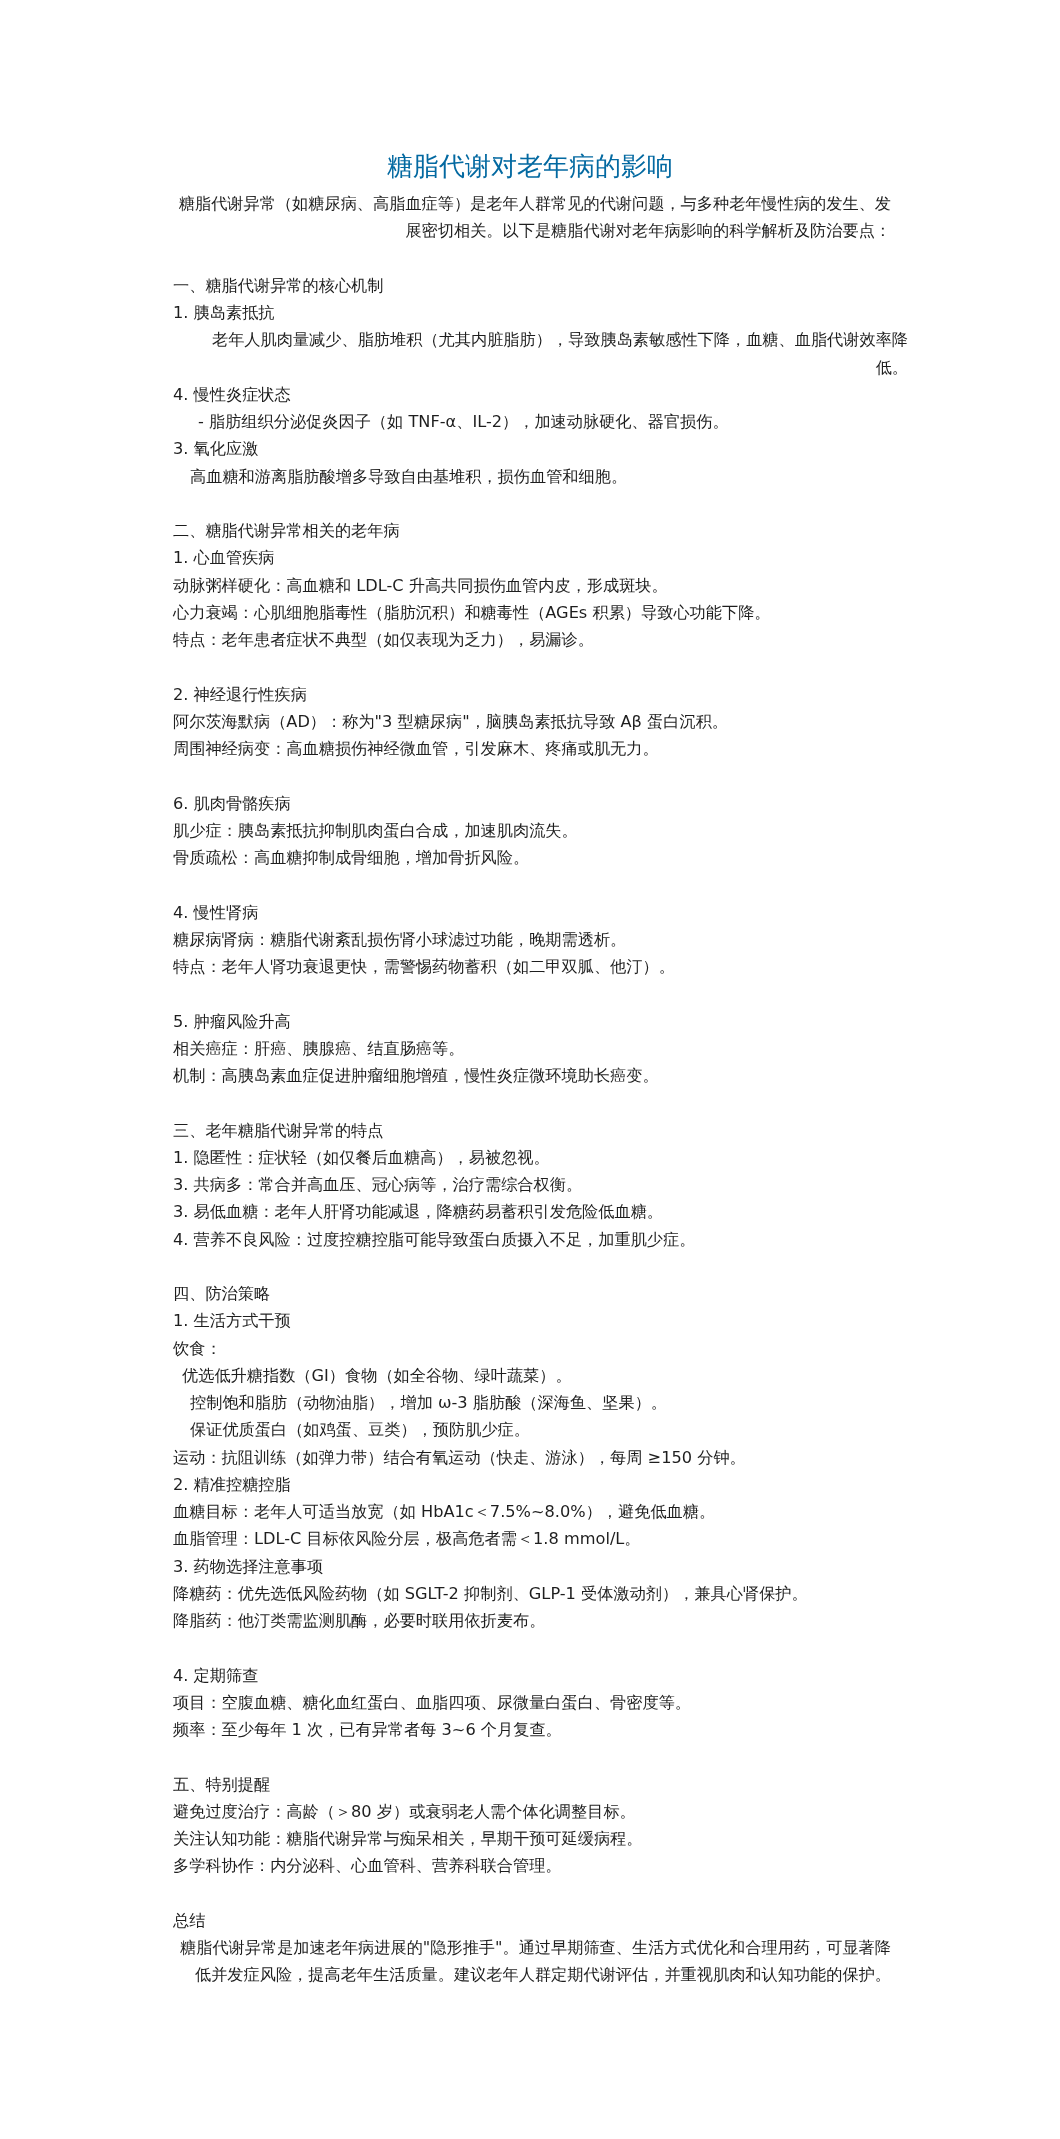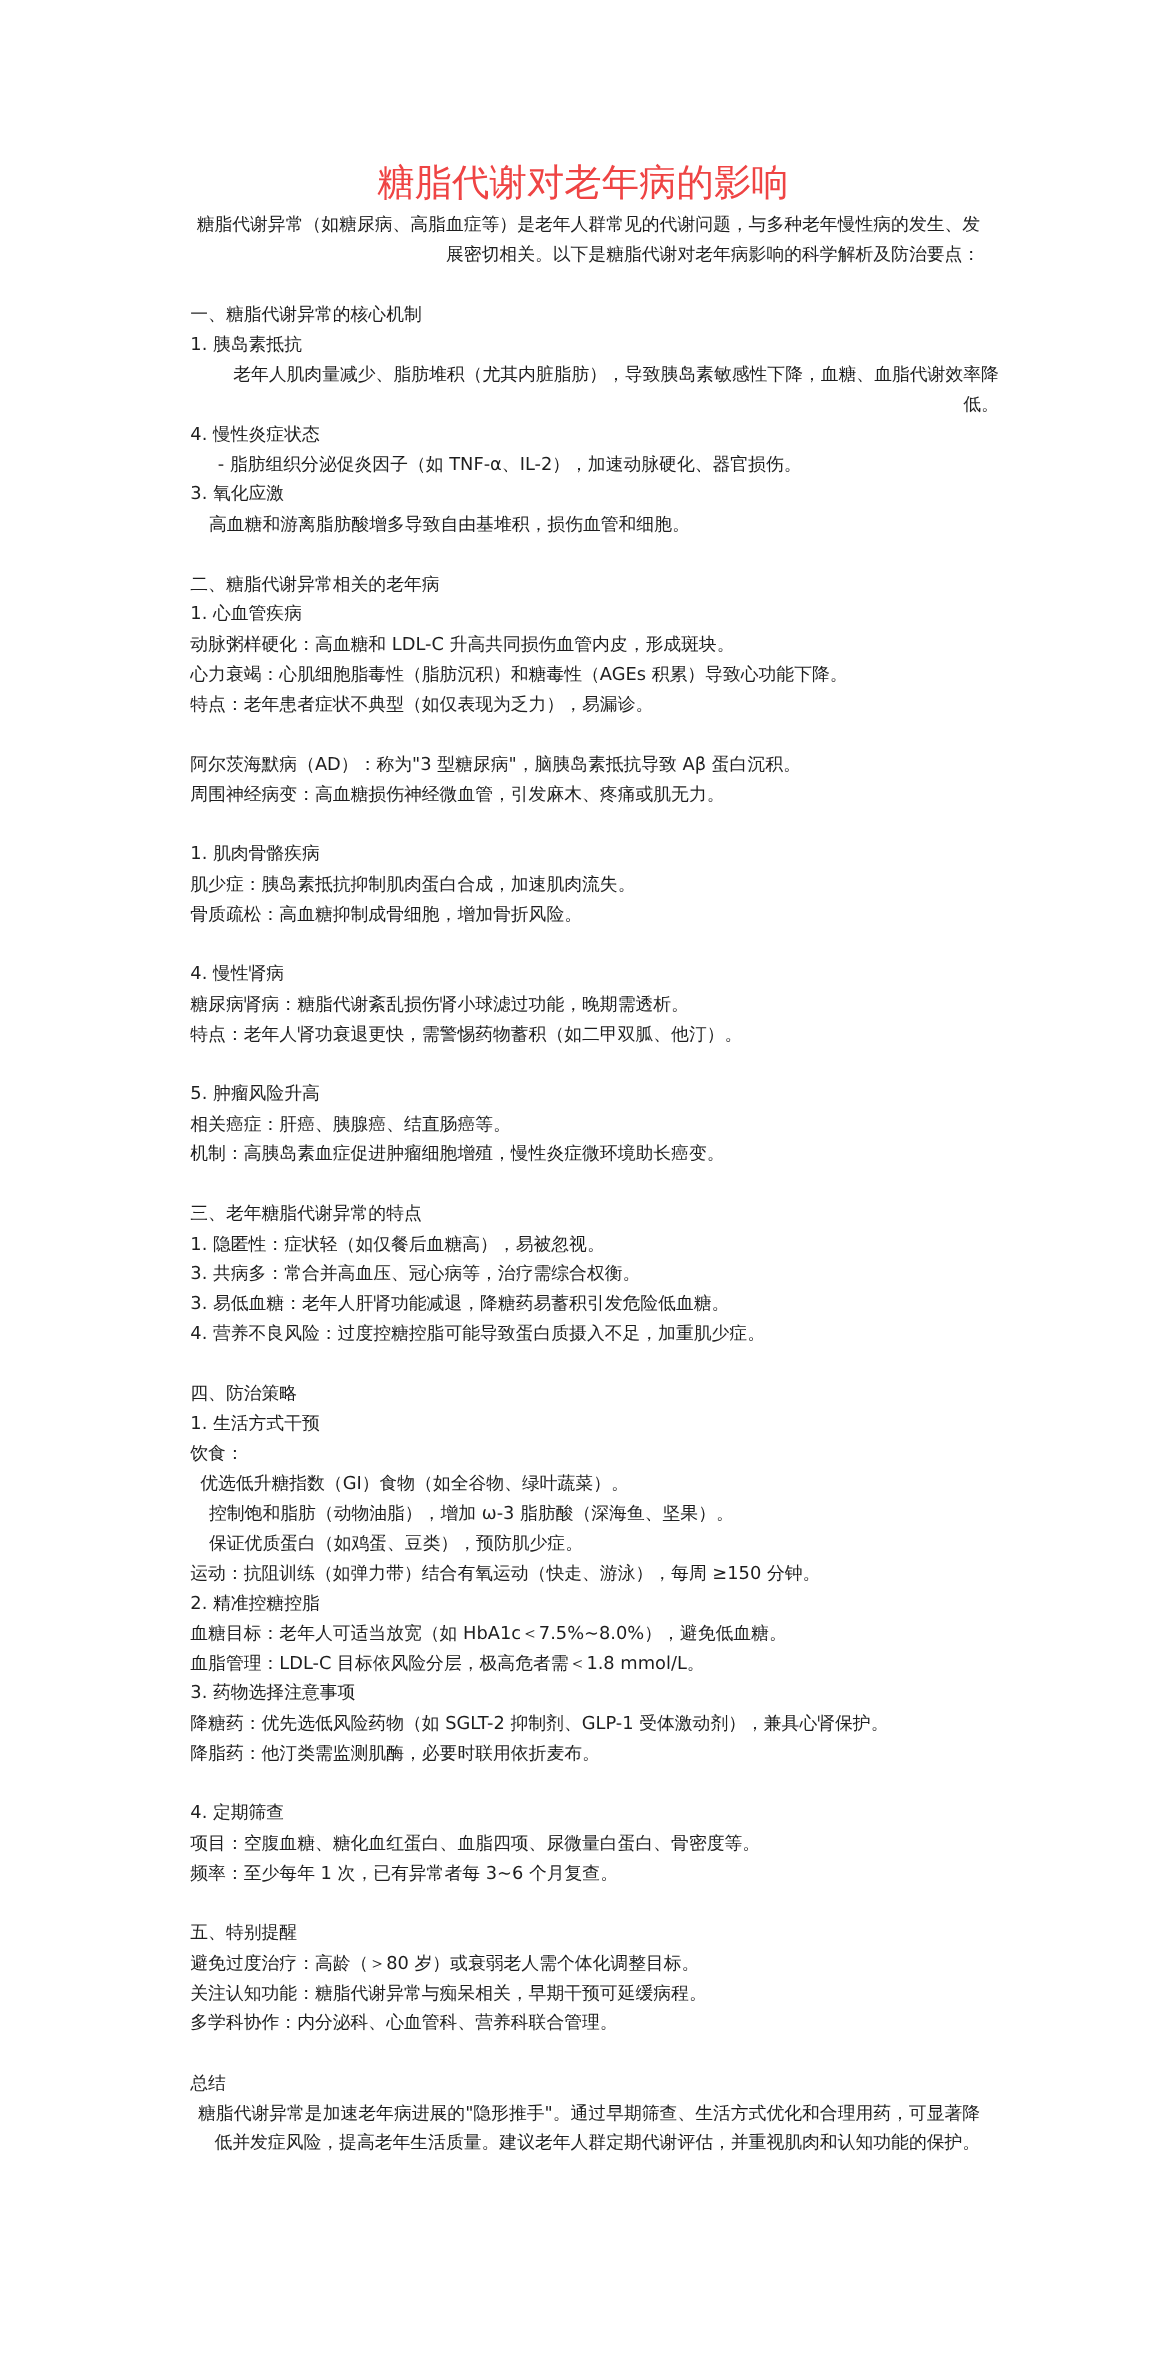--- a/index.html
+++ b/index.html
@@ -16,26 +16,26 @@
     color: #1e1e1e;
   }
   .doc {
     position: absolute;
     left: 173px;
     top: 146px;
     width: 720px;
   }
   .title {
     text-align: center;
-    font-size: 34px;
+    font-size: 26px;
     line-height: 40px;
     height: 40px;
     margin: 0 0 4px 0;
     font-weight: normal;
-    color: #ef4444;
+    color: #0369a1;
     width: 714px;
   }
   .line {
     font-size: 16.2px;
     line-height: 27.25px;
     height: 27.25px;
     white-space: nowrap;
   }
   .wrap {
     font-size: 16.2px;
@@ -66,24 +66,25 @@
   <div class="line">3. 氧化应激</div>
   <div class="line ind2">高血糖和游离脂肪酸增多导致自由基堆积，损伤血管和细胞。</div>
   <div class="blank"></div>
 
   <div class="line">二、糖脂代谢异常相关的老年病</div>
   <div class="line">1. 心血管疾病</div>
   <div class="line">动脉粥样硬化：高血糖和 LDL-C 升高共同损伤血管内皮，形成斑块。</div>
   <div class="line">心力衰竭：心肌细胞脂毒性（脂肪沉积）和糖毒性（AGEs 积累）导致心功能下降。</div>
   <div class="line">特点：老年患者症状不典型（如仅表现为乏力），易漏诊。</div>
   <div class="blank"></div>
+  <div class="line">2. 神经退行性疾病</div>
   <div class="line">阿尔茨海默病（AD）：称为"3 型糖尿病"，脑胰岛素抵抗导致 Aβ 蛋白沉积。</div>
   <div class="line">周围神经病变：高血糖损伤神经微血管，引发麻木、疼痛或肌无力。</div>
   <div class="blank"></div>
-  <div class="line">1. 肌肉骨骼疾病</div>
+  <div class="line">6. 肌肉骨骼疾病</div>
   <div class="line">肌少症：胰岛素抵抗抑制肌肉蛋白合成，加速肌肉流失。</div>
   <div class="line">骨质疏松：高血糖抑制成骨细胞，增加骨折风险。</div>
   <div class="blank"></div>
   <div class="line">4. 慢性肾病</div>
   <div class="line">糖尿病肾病：糖脂代谢紊乱损伤肾小球滤过功能，晚期需透析。</div>
   <div class="line">特点：老年人肾功衰退更快，需警惕药物蓄积（如二甲双胍、他汀）。</div>
   <div class="blank"></div>
   <div class="line">5. 肿瘤风险升高</div>
   <div class="line">相关癌症：肝癌、胰腺癌、结直肠癌等。</div>
   <div class="line">机制：高胰岛素血症促进肿瘤细胞增殖，慢性炎症微环境助长癌变。</div>

